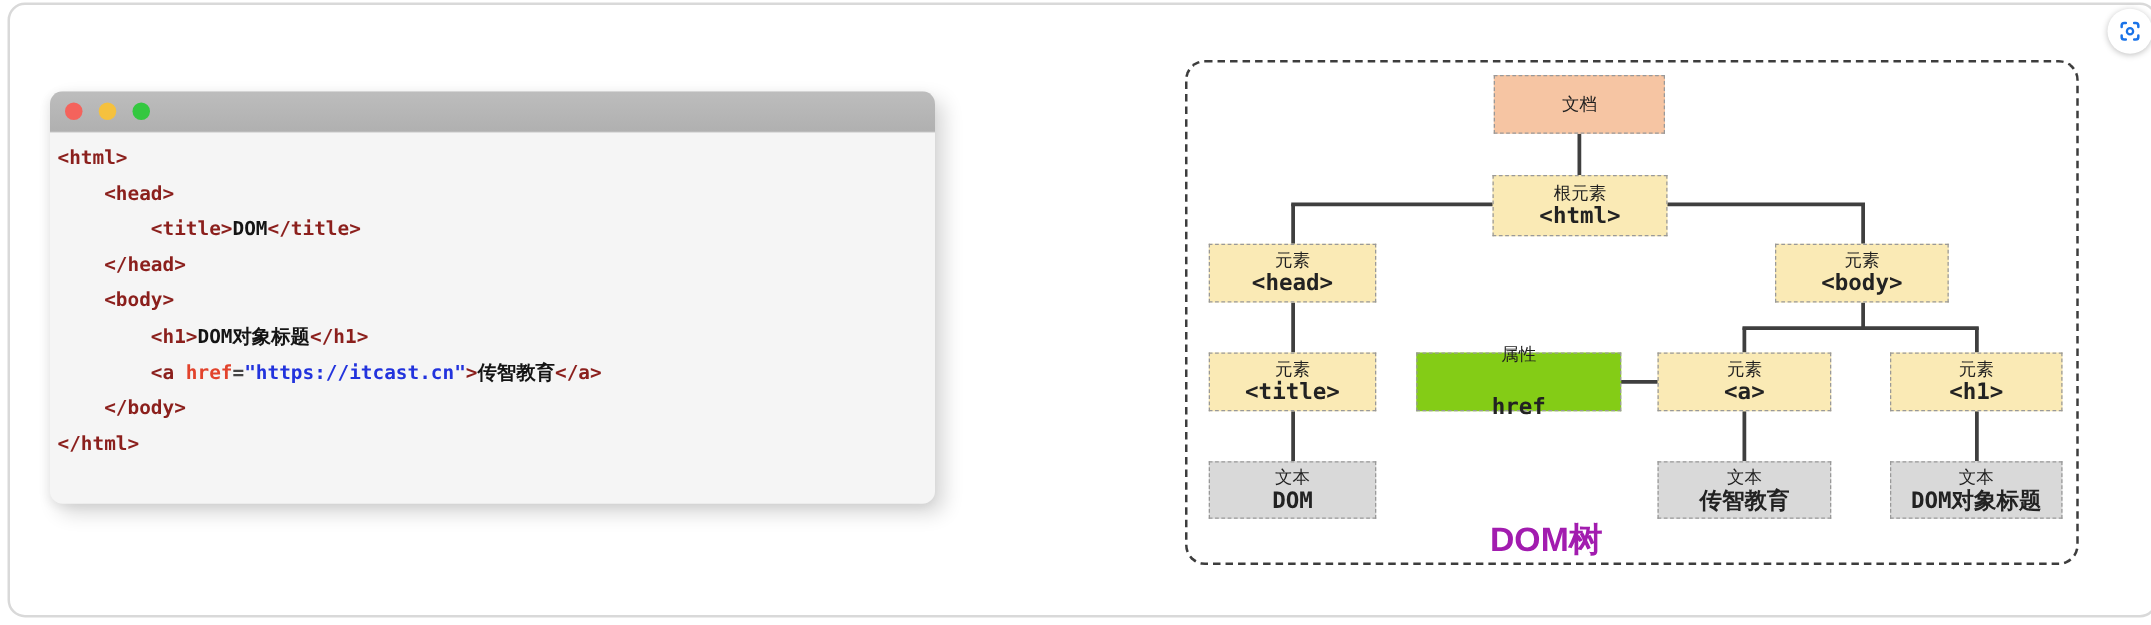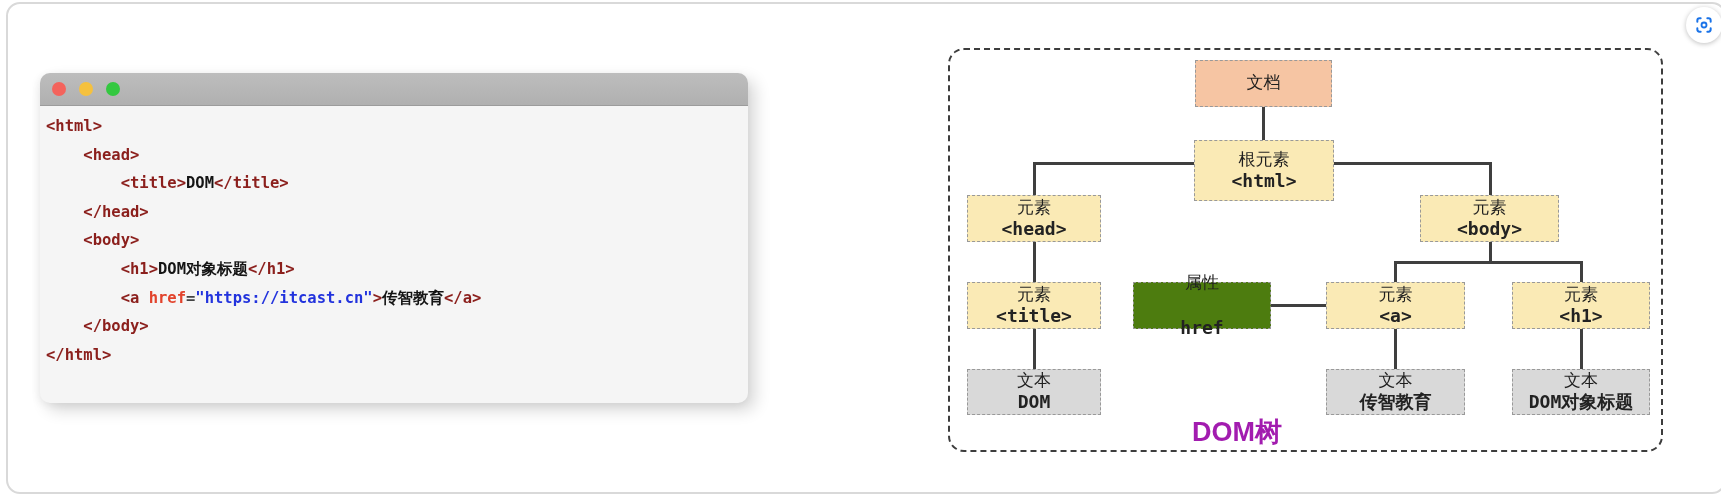--- a/index.html
+++ b/index.html
@@ -45,21 +45,21 @@
   
   .tree{
     position:absolute;left:948px;top:48px;width:711px;height:400px;
     border:2px dashed #3d3d3d;border-radius:16px;background:#ffffff;
   }
   .node{
     position:absolute;border:1.6px dashed #999999;box-sizing:border-box;
     display:flex;flex-direction:column;align-items:center;justify-content:center;
     line-height:1.18;
   }
-  .node .nline{font-size:17px;color:#1f1f1f;}
+  .node .nline{font-size:14px;color:#1f1f1f;}
   .node .nline.mono{
     font-family:"DejaVu Sans Mono","Liberation Mono",monospace;
     font-weight:bold;font-size:18px;color:#222222;
   }
   .edge{position:absolute;background:#3f3f3f;}
   .tree-caption{
     position:absolute;left:187px;top:364px;width:200px;text-align:center;
     font-size:27px;font-weight:bold;
   }
 </style>
@@ -89,37 +89,37 @@
     <div class="edge" style="background: rgb(63, 63, 63); left: 538.5px; top: 192px; width: 3px; height: 20px;"></div>
     <div class="edge" style="background: rgb(63, 63, 63); left: 443.5px; top: 210.5px; width: 189px; height: 3px;"></div>
     <div class="edge" style="background: rgb(63, 63, 63); left: 443.5px; top: 212px; width: 3px; height: 20px;"></div>
     <div class="edge" style="background: rgb(63, 63, 63); left: 629.5px; top: 212px; width: 3px; height: 20px;"></div>
     <div class="edge" style="background: rgb(63, 63, 63); left: 319.5px; top: 253.5px; width: 58px; height: 3px;"></div>
     <div class="edge" style="background: rgb(63, 63, 63); left: 443.5px; top: 279px; width: 3px; height: 40px;"></div>
     <div class="edge" style="background: rgb(63, 63, 63); left: 629.5px; top: 279px; width: 3px; height: 40px;"></div>
     <div class="node" style="left: 245px; top: 10px; width: 137px; height: 47px; background: rgb(246, 197, 163);">
       <div class="nline">文档</div>
     </div>
-    <div class="node" style="left: 244px; top: 90px; width: 140px; height: 61px; background: rgb(250, 234, 181);">
+    <div class="node" style="left: 244px; top: 90px; width: 140px; height: 49px; background: rgb(250, 234, 181);">
       <div class="nline">根元素</div>
       <div class="nline mono">&lt;html&gt;</div>
     </div>
     <div class="node" style="left: 17px; top: 145px; width: 134px; height: 47px; background: rgb(250, 234, 181);">
       <div class="nline">元素</div>
       <div class="nline mono">&lt;head&gt;</div>
     </div>
     <div class="node" style="left: 470px; top: 145px; width: 139px; height: 47px; background: rgb(250, 234, 181);">
       <div class="nline">元素</div>
       <div class="nline mono">&lt;body&gt;</div>
     </div>
     <div class="node" style="left: 17px; top: 232px; width: 134px; height: 47px; background: rgb(250, 234, 181);">
       <div class="nline">元素</div>
       <div class="nline mono">&lt;title&gt;</div>
     </div>
-    <div class="node" style="left: 183px; top: 232px; width: 138px; height: 47px; background: #4d7c0f; gap: 24px;">
+    <div class="node" style="left: 183px; top: 232px; width: 164px; height: 47px; background: #84cc16; gap: 24px;">
       <div class="nline">属性</div>
       <div class="nline mono">href</div>
     </div>
     <div class="node" style="left: 376px; top: 232px; width: 139px; height: 47px; background: rgb(250, 234, 181);">
       <div class="nline">元素</div>
       <div class="nline mono">&lt;a&gt;</div>
     </div>
     <div class="node" style="left: 562px; top: 232px; width: 138px; height: 47px; background: rgb(250, 234, 181);">
       <div class="nline">元素</div>
       <div class="nline mono">&lt;h1&gt;</div>

